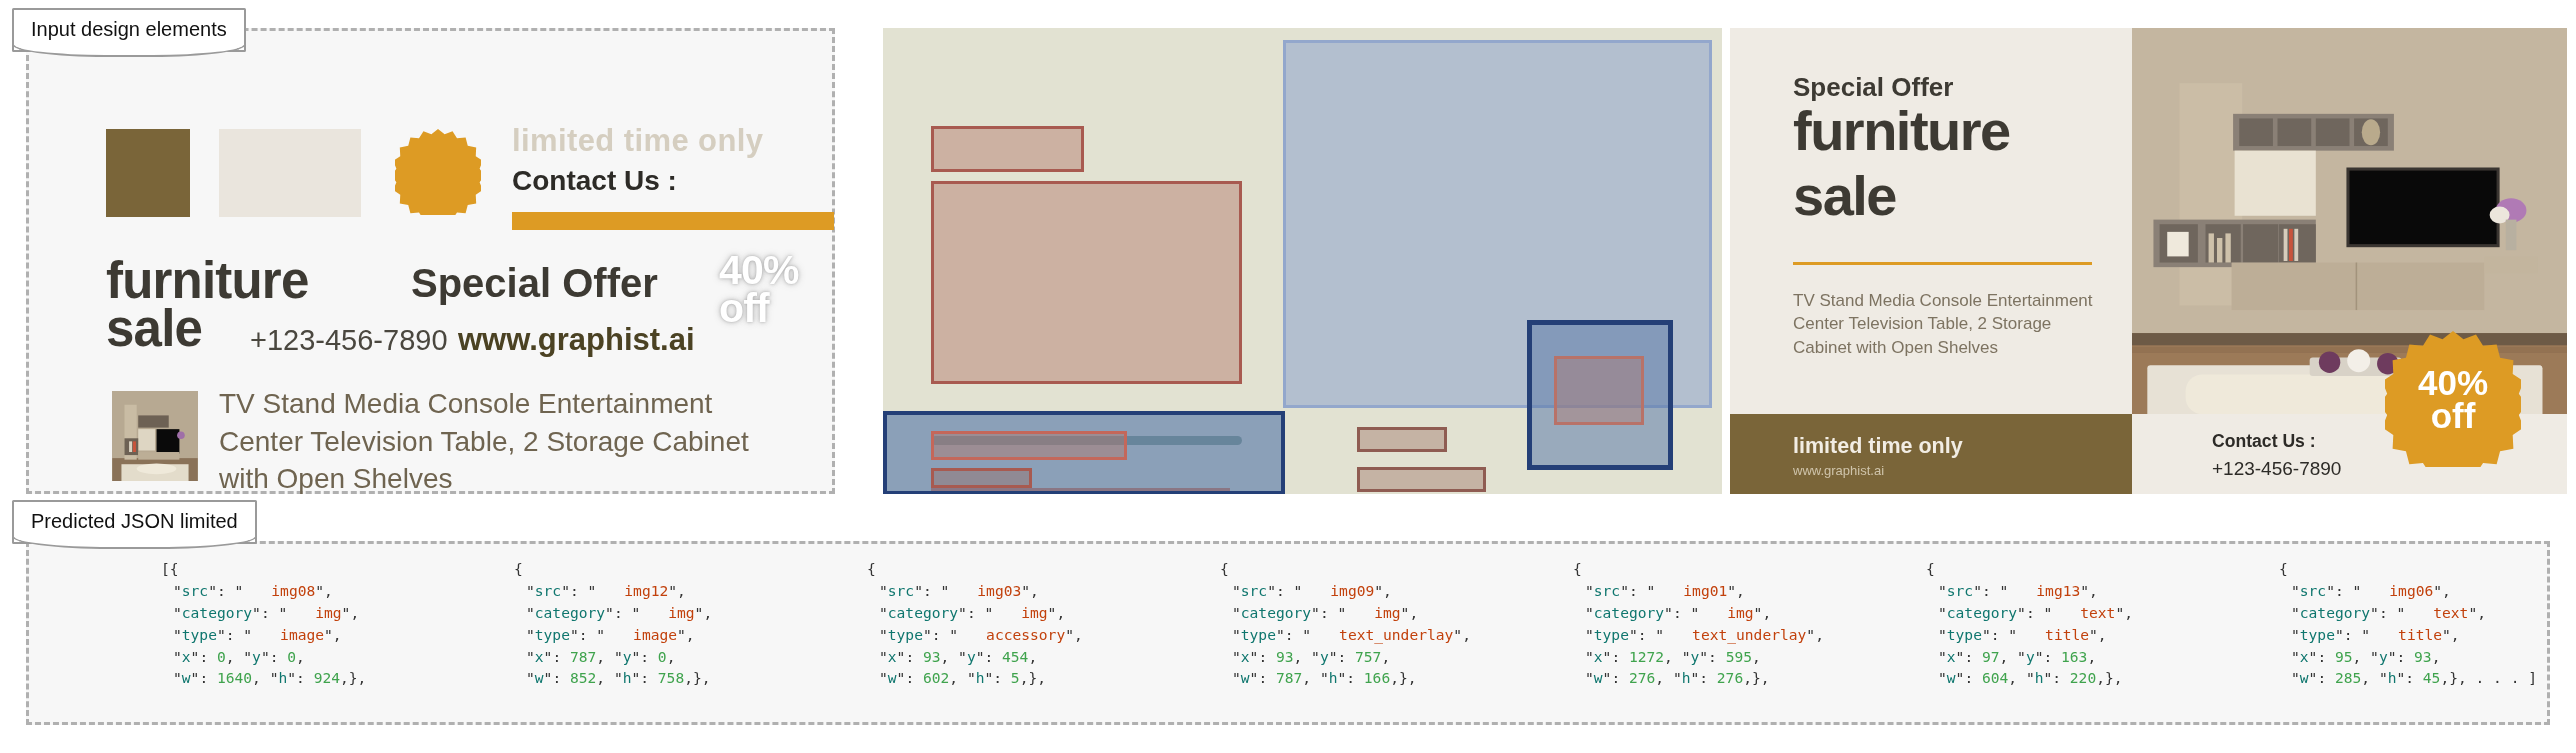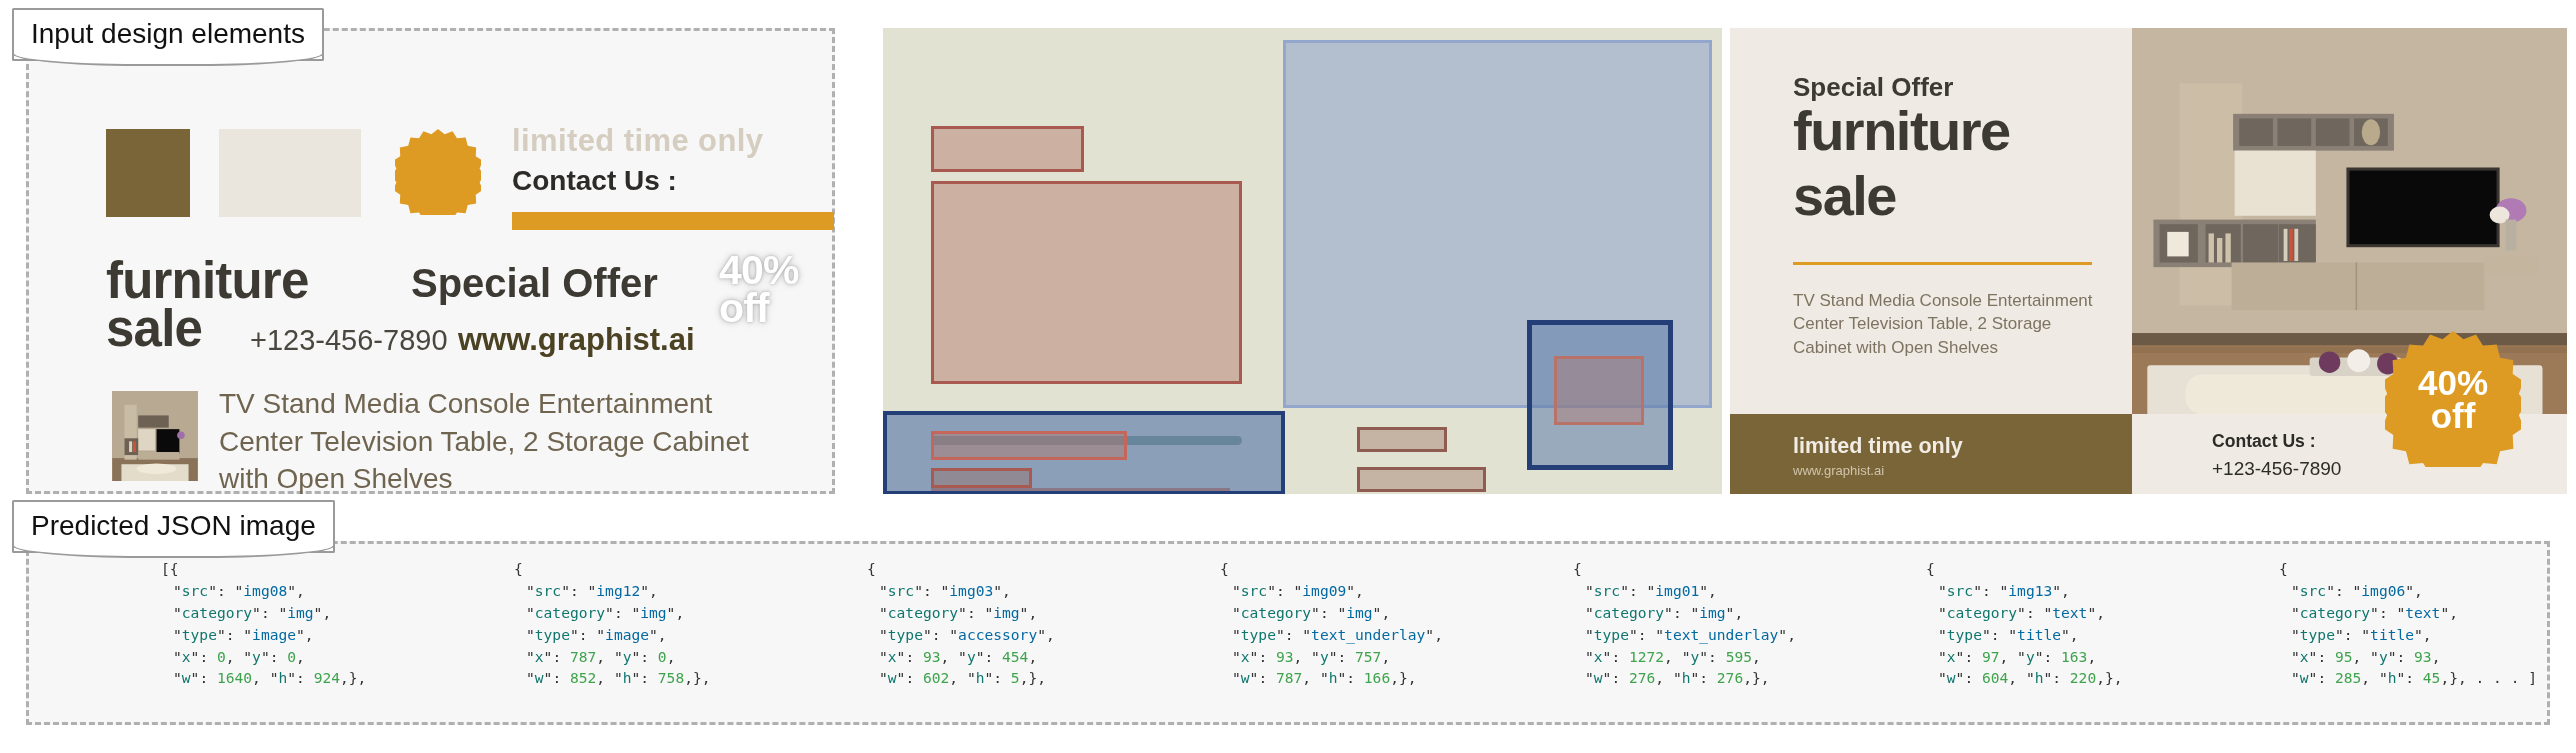--- a/index.html
+++ b/index.html
@@ -19,21 +19,21 @@
     border: 3.1px dashed #b0b0b0;
   }
 
   
   .torn-label {
     position: absolute;
     z-index: 40;
     background: #ffffff;
     border: 2.3px solid #9a9a9a;
     padding: 7.7px 17px 9.2px 17px;
-    font-size: 28px;
+    font-size: 20px;
     color: #111;
     white-space: nowrap;
     border-radius: 1.5px;
   }
   .torn-label::after{
     content:"";
     position:absolute; left:-2.3px; right:-2.3px; bottom:-7px; height:10.7px;
     background:#ffffff;
     border-bottom:2.3px solid #9a9a9a;
     border-left:2.3px solid #9a9a9a;
@@ -179,21 +179,21 @@
     padding: 14px 0 0 84px;
     font-family: "DejaVu Sans Mono", "Liberation Mono", monospace;
     font-size: 14.6px; line-height: 1.5;
     white-space: pre;
   }
   .json-col { width: 353px; flex: 0 0 353px; }
   .json-col.last { width: 399px; flex: 0 0 399px; }
   .brace { color: #333; padding-left: 48px; }
   .jline { color: #333; padding-left: 60px; }
   .k { color: #0f766e; }
-  .s { color: #0369a1; }
+  .s { color: #c2410c; margin-left: 28px; }
   .n { color: #3fa34d; }
   .p { color: #333; }
 </style>
 </head>
 <body>
 
 <div class="stage">
 
   <div class="dashed-panel" id="panel-elements">
 
@@ -319,17 +319,17 @@
       <div class="p-desc">TV Stand Media Console Entertainment Center Television Table, 2 Storage Cabinet with Open Shelves</div>
       <div class="p-footerband">
         <div class="p-limited">limited time only</div>
         <div class="p-url">www.graphist.ai</div>
       </div>
     </div>
   </div>
 
   <div class="dashed-panel" id="panel-json">
     <div class="json-cols" id="json-cols"><div class="json-col"><div class="brace">[{</div><div class="jline"><span class="p">"</span><span class="k">src</span><span class="p">": "</span><span class="s">img08</span><span class="p">",</span></div><div class="jline"><span class="p">"</span><span class="k">category</span><span class="p">": "</span><span class="s">img</span><span class="p">",</span></div><div class="jline"><span class="p">"</span><span class="k">type</span><span class="p">": "</span><span class="s">image</span><span class="p">",</span></div><div class="jline"><span class="p">"</span><span class="k">x</span><span class="p">": </span><span class="n">0</span><span class="p">, "</span><span class="k">y</span><span class="p">": </span><span class="n">0</span><span class="p">,</span></div><div class="jline"><span class="p">"</span><span class="k">w</span><span class="p">": </span><span class="n">1640</span><span class="p">, "</span><span class="k">h</span><span class="p">": </span><span class="n">924</span><span class="p">,},</span></div></div><div class="json-col"><div class="brace">{</div><div class="jline"><span class="p">"</span><span class="k">src</span><span class="p">": "</span><span class="s">img12</span><span class="p">",</span></div><div class="jline"><span class="p">"</span><span class="k">category</span><span class="p">": "</span><span class="s">img</span><span class="p">",</span></div><div class="jline"><span class="p">"</span><span class="k">type</span><span class="p">": "</span><span class="s">image</span><span class="p">",</span></div><div class="jline"><span class="p">"</span><span class="k">x</span><span class="p">": </span><span class="n">787</span><span class="p">, "</span><span class="k">y</span><span class="p">": </span><span class="n">0</span><span class="p">,</span></div><div class="jline"><span class="p">"</span><span class="k">w</span><span class="p">": </span><span class="n">852</span><span class="p">, "</span><span class="k">h</span><span class="p">": </span><span class="n">758</span><span class="p">,},</span></div></div><div class="json-col"><div class="brace">{</div><div class="jline"><span class="p">"</span><span class="k">src</span><span class="p">": "</span><span class="s">img03</span><span class="p">",</span></div><div class="jline"><span class="p">"</span><span class="k">category</span><span class="p">": "</span><span class="s">img</span><span class="p">",</span></div><div class="jline"><span class="p">"</span><span class="k">type</span><span class="p">": "</span><span class="s">accessory</span><span class="p">",</span></div><div class="jline"><span class="p">"</span><span class="k">x</span><span class="p">": </span><span class="n">93</span><span class="p">, "</span><span class="k">y</span><span class="p">": </span><span class="n">454</span><span class="p">,</span></div><div class="jline"><span class="p">"</span><span class="k">w</span><span class="p">": </span><span class="n">602</span><span class="p">, "</span><span class="k">h</span><span class="p">": </span><span class="n">5</span><span class="p">,},</span></div></div><div class="json-col"><div class="brace">{</div><div class="jline"><span class="p">"</span><span class="k">src</span><span class="p">": "</span><span class="s">img09</span><span class="p">",</span></div><div class="jline"><span class="p">"</span><span class="k">category</span><span class="p">": "</span><span class="s">img</span><span class="p">",</span></div><div class="jline"><span class="p">"</span><span class="k">type</span><span class="p">": "</span><span class="s">text_underlay</span><span class="p">",</span></div><div class="jline"><span class="p">"</span><span class="k">x</span><span class="p">": </span><span class="n">93</span><span class="p">, "</span><span class="k">y</span><span class="p">": </span><span class="n">757</span><span class="p">,</span></div><div class="jline"><span class="p">"</span><span class="k">w</span><span class="p">": </span><span class="n">787</span><span class="p">, "</span><span class="k">h</span><span class="p">": </span><span class="n">166</span><span class="p">,},</span></div></div><div class="json-col"><div class="brace">{</div><div class="jline"><span class="p">"</span><span class="k">src</span><span class="p">": "</span><span class="s">img01</span><span class="p">",</span></div><div class="jline"><span class="p">"</span><span class="k">category</span><span class="p">": "</span><span class="s">img</span><span class="p">",</span></div><div class="jline"><span class="p">"</span><span class="k">type</span><span class="p">": "</span><span class="s">text_underlay</span><span class="p">",</span></div><div class="jline"><span class="p">"</span><span class="k">x</span><span class="p">": </span><span class="n">1272</span><span class="p">, "</span><span class="k">y</span><span class="p">": </span><span class="n">595</span><span class="p">,</span></div><div class="jline"><span class="p">"</span><span class="k">w</span><span class="p">": </span><span class="n">276</span><span class="p">, "</span><span class="k">h</span><span class="p">": </span><span class="n">276</span><span class="p">,},</span></div></div><div class="json-col"><div class="brace">{</div><div class="jline"><span class="p">"</span><span class="k">src</span><span class="p">": "</span><span class="s">img13</span><span class="p">",</span></div><div class="jline"><span class="p">"</span><span class="k">category</span><span class="p">": "</span><span class="s">text</span><span class="p">",</span></div><div class="jline"><span class="p">"</span><span class="k">type</span><span class="p">": "</span><span class="s">title</span><span class="p">",</span></div><div class="jline"><span class="p">"</span><span class="k">x</span><span class="p">": </span><span class="n">97</span><span class="p">, "</span><span class="k">y</span><span class="p">": </span><span class="n">163</span><span class="p">,</span></div><div class="jline"><span class="p">"</span><span class="k">w</span><span class="p">": </span><span class="n">604</span><span class="p">, "</span><span class="k">h</span><span class="p">": </span><span class="n">220</span><span class="p">,},</span></div></div><div class="json-col last"><div class="brace">{</div><div class="jline"><span class="p">"</span><span class="k">src</span><span class="p">": "</span><span class="s">img06</span><span class="p">",</span></div><div class="jline"><span class="p">"</span><span class="k">category</span><span class="p">": "</span><span class="s">text</span><span class="p">",</span></div><div class="jline"><span class="p">"</span><span class="k">type</span><span class="p">": "</span><span class="s">title</span><span class="p">",</span></div><div class="jline"><span class="p">"</span><span class="k">x</span><span class="p">": </span><span class="n">95</span><span class="p">, "</span><span class="k">y</span><span class="p">": </span><span class="n">93</span><span class="p">,</span></div><div class="jline"><span class="p">"</span><span class="k">w</span><span class="p">": </span><span class="n">285</span><span class="p">, "</span><span class="k">h</span><span class="p">": </span><span class="n">45</span><span class="p">,}, . . . ]</span></div></div></div>
-    <div class="torn-label" style="left:-17px; top:-44px;">Predicted JSON image</div>
+    <div class="torn-label" style="left:-17px; top:-44px;">Predicted JSON limited</div>
   </div>
 
 </div>
 
 
 </body></html>

